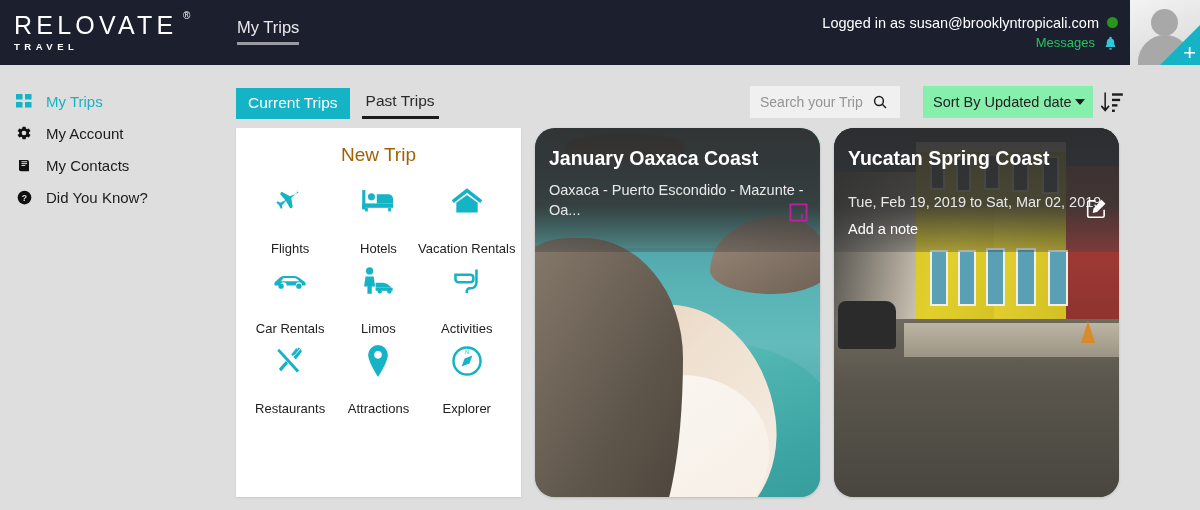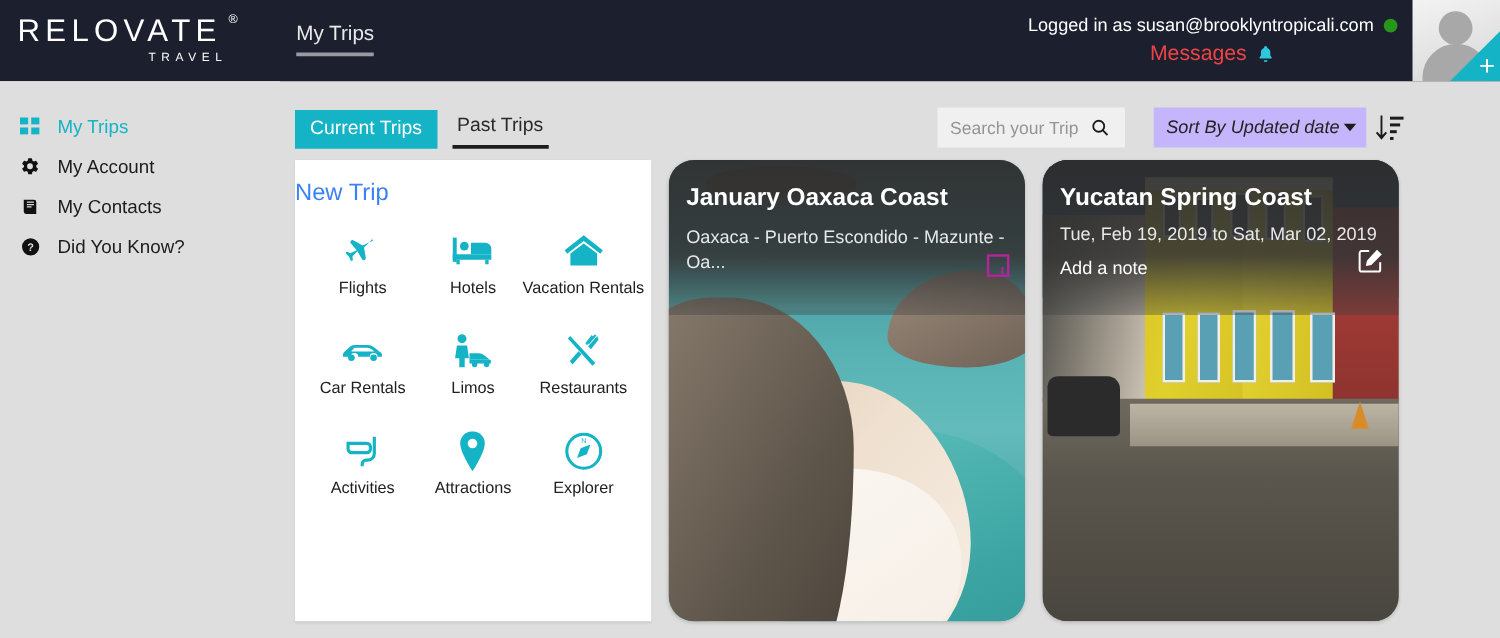--- a/index.html
+++ b/index.html
@@ -19,38 +19,38 @@
   .logo-wrap { margin-left: 14px; width: 175px; }
   .logo-main {
     font-size: 25px; letter-spacing: 4.2px; color: #ffffff;
     font-weight: 300; line-height: 1; position: relative; display: inline-block;
     font-family: "Liberation Sans", sans-serif;
   }
   .logo-reg {
     position: absolute; right: -13px; top: -2px; font-size: 10px; letter-spacing: 0;
   }
   .logo-sub {
-    font-size: 9.5px; letter-spacing: 4.5px; color: #ffffff; text-align: right;
-    margin-top: 3px; padding-right: 7px; font-weight: 400;
+    font-size: 9.5px; letter-spacing: 4.5px; color: #ffffff; 
+    margin-top: 3px; padding-right: 7px; font-weight: 700;
   }
   .nav-tab {
     margin-left: 48px; color: #e9e9ec; font-size: 16.5px; padding-bottom: 6px;
     position: relative; top: 2px;
   }
   .nav-tab-underline {
     height: 3px; background: #9a9aa3; margin-top: 5px; width: 100%;
   }
   .header-right {
     margin-left: auto; text-align: right; padding-right: 12px;
-    display: flex; flex-direction: column; align-items: center; gap: 4px;
+    display: flex; flex-direction: column; align-items: flex-end; gap: 4px;
   }
   .logged-row, .messages-row { display: flex; align-items: center; gap: 8px; }
   .logged-text { color: #ffffff; font-size: 14.5px; }
   .status-dot { width: 11px; height: 11px; border-radius: 50%; background: #27961b; display: inline-block; }
-  .messages-text { color: #ef4444; font-size: 17px; }
+  .messages-text { color: #22c55e; font-size: 13px; }
   .bell { width: 15px; height: 16px; display: inline-block; }
   .avatar-box {
     width: 70px; height: 65px; position: relative; overflow: hidden;
     background: linear-gradient(160deg, #f3f3f3 0%, #e2e2e2 60%, #d6d6d6 100%);
     flex: 0 0 70px;
   }
   .avatar-head {
     position: absolute; width: 27px; height: 27px; border-radius: 50%;
     background: #a8a8a8; left: 21px; top: 9px;
   }
@@ -99,38 +99,37 @@
     background: #f0f0f0; display: flex; align-items: center; padding: 0 10px;
   }
   .search-box input {
     border: 0; background: transparent; outline: none; width: 112px;
     font-size: 14px; color: #3b3b3b; font-family: "Liberation Sans", sans-serif;
   }
   .search-box input::placeholder { color: #949494; }
 
   .sort-box {
     position: absolute; left: 699px; top: 22px; width: 170px; height: 32px;
-    background: #c4b5fd; display: flex; align-items: center; padding: 0 8px 0 10px;
+    background: #86efac; display: flex; align-items: center; padding: 0 8px 0 10px;
     justify-content: space-between;
-    font-style: italic;
   }
   .sort-label { font-size: 14.5px; color: #222; }
   .caret { width: 0; height: 0; border-left: 5px solid transparent; border-right: 5px solid transparent; border-top: 6px solid #1c1c1c; }
   .sort-dir { position: absolute; left: 875px; top: 25px; width: 26px; height: 26px; }
 
   
   .cards { position: absolute; left: 12px; top: 64px; display: flex; gap: 14px; }
 
   .card-new {
     width: 285px; height: 369px; background: #ffffff; padding-top: 16px;
     box-shadow: 0 1px 2px rgba(0,0,0,0.10);
   }
-  .card-new h2 { text-align: left; font-size: 19px; font-weight: 400; color: #3b82f6; margin-bottom: 14px; }
+  .card-new h2 { text-align: center; font-size: 19px; font-weight: 400; color: #a16207; margin-bottom: 14px; }
   .tile-grid { display: flex; flex-wrap: wrap; padding: 0 10px; }
-  .tile { width: 88.3px; height: 80px; display: flex; flex-direction: column; align-items: center; justify-content: flex-start; cursor: pointer; }
+  .tile { width: 88.3px; height: 80px; display: flex; flex-direction: column; align-items: center; justify-content: flex-start; cursor: pointer; gap: 19px; }
   .tile-ico { height: 42px; display: flex; align-items: center; justify-content: center; }
   .tile-label { font-size: 13px; color: #212121; text-align: center; white-space: nowrap; }
 
   .trip-card {
     width: 285px; height: 369px; position: relative; overflow: hidden;
     box-shadow: 0 1px 3px rgba(0,0,0,0.16);
     border-radius: 20px;
   }
   .trip-photo { position: absolute; inset: 0; }
   .trip-overlay {
@@ -354,39 +353,39 @@
               <rect x="13" y="17.8" width="14.2" height="2.4"></rect>
               <circle cx="16.4" cy="20.8" r="1.8"></circle>
                 <circle cx="24.4" cy="20.8" r="1.8"></circle>
             </svg>
           </span>
           <span class="tile-label">Limos</span>
         </div>
 
         <div class="tile">
           <span class="tile-ico">
+            <svg width="34" height="30" viewBox="0 0 26 26" fill="none" stroke="#15b3c6" stroke-width="2.2">
+              <path d="M3 7.5h13a2.5 2.5 0 0 1 2.5 2.5v1.4A2.6 2.6 0 0 1 16 14H5.6A2.6 2.6 0 0 1 3 11.4z"></path>
+              <path d="M21.2 3v11.6a4.6 4.6 0 0 1-4.6 4.6h-1.2a2.6 2.6 0 0 0-2.6 2.6v1.6"></path>
+            </svg>
+          </span>
+          <span class="tile-label">Activities</span>
+        </div>
+
+        <div class="tile">
+          <span class="tile-ico">
             <svg width="34" height="30" viewBox="0 0 26 26" fill="#15b3c6">
               <path d="M3.6 2.4 21 21.2l-2 1.8L2 4.2z"></path>
               <path d="M22.4 2.4 16 9.6l2 2 5.2-6.6z"></path>
               <path d="M18.4 1.8 14 7.4l1.4 1.4 4.6-5.6z" opacity="0.9"></path>
               <path d="M5.2 22.2 11.4 15l-2-2-6 6.8z"></path>
               <path d="M20.6 1.4 15.4 7l1.2 1.2L21.8 2z"></path>
             </svg>
           </span>
           <span class="tile-label">Restaurants</span>
-        </div>
-
-        <div class="tile">
-          <span class="tile-ico">
-            <svg width="34" height="30" viewBox="0 0 26 26" fill="none" stroke="#15b3c6" stroke-width="2.2">
-              <path d="M3 7.5h13a2.5 2.5 0 0 1 2.5 2.5v1.4A2.6 2.6 0 0 1 16 14H5.6A2.6 2.6 0 0 1 3 11.4z"></path>
-              <path d="M21.2 3v11.6a4.6 4.6 0 0 1-4.6 4.6h-1.2a2.6 2.6 0 0 0-2.6 2.6v1.6"></path>
-            </svg>
-          </span>
-          <span class="tile-label">Activities</span>
         </div>
 
         <div class="tile">
           <span class="tile-ico">
             <svg width="28" height="32" viewBox="0 0 20 26" fill="#15b3c6">
               <path d="M10 0a8 8 0 0 0-8 8c0 6 8 18 8 18s8-12 8-18a8 8 0 0 0-8-8z"></path>
               <circle cx="10" cy="8" r="3.1" fill="#ffffff"></circle>
             </svg>
           </span>
           <span class="tile-label">Attractions</span>
@@ -448,21 +447,21 @@
         <div class="door" style="left:182px; top:120px; width:20px; height:58px;"></div>
         <div class="door" style="left:214px; top:122px; width:20px; height:56px;"></div>
         <div class="street"></div>
         <div class="sidewalk"></div>
         <div class="car"></div>
         <div class="cone"></div>
       </div>
       <div class="trip-overlay"></div>
       <div class="trip-text">
         <div class="trip-title">Yucatan Spring Coast</div>
-        <div class="trip-sub" style="margin-top:6px">Tue, Feb 19, 2019 to Sat, Mar 02, 2019</div>
+        <div class="trip-sub" style="margin-top:20px">Tue, Feb 19, 2019 to Sat, Mar 02, 2019</div>
         <div class="trip-sub2">Add a note</div>
       </div>
       <div class="note-icon-b">
         <svg width="21" height="21" viewBox="0 0 22 22" fill="none" stroke="#ffffff" stroke-width="1.7">
           <path d="M19 12.4v6.2a1.6 1.6 0 0 1-1.6 1.6H3.4A1.6 1.6 0 0 1 1.8 18.6V4.6A1.6 1.6 0 0 1 3.4 3h6.4"></path>
           <path d="M16.3 1.8 20.4 5.9 11.6 14.7 7 15.6l.9-4.6z" fill="#ffffff" stroke="none"></path>
         </svg>
       </div>
     </div>
 

